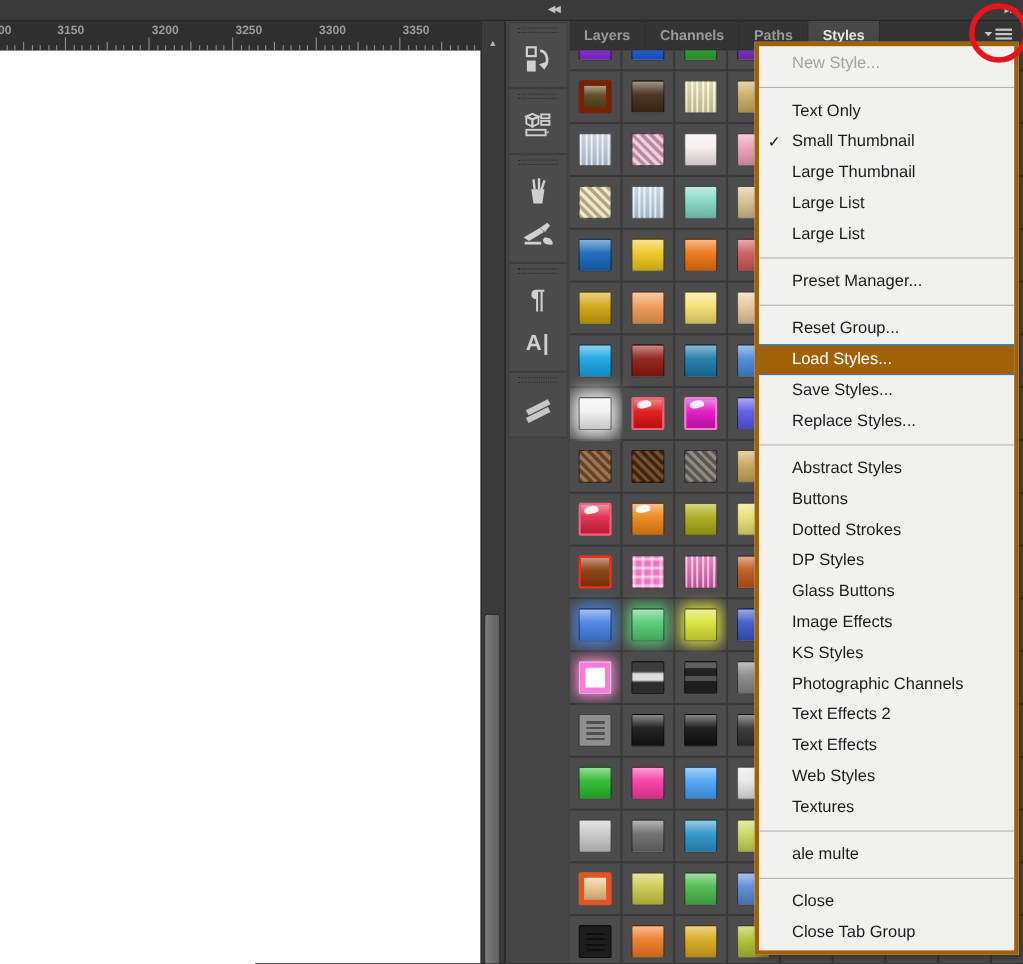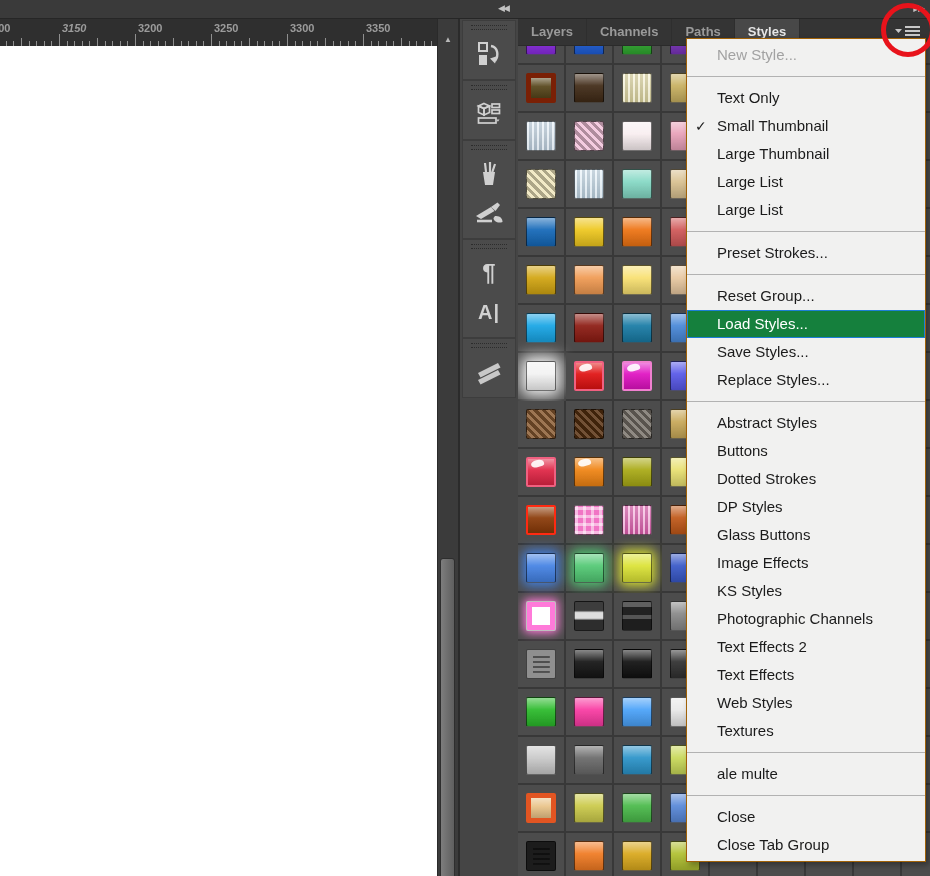--- a/index.html
+++ b/index.html
@@ -65,26 +65,26 @@
             repeating-linear-gradient(0deg,rgba(255,255,255,.5) 0 3px,transparent 3px 8px);}
   .fx-band{background-image:linear-gradient(180deg,rgba(255,255,255,.12) 0 30%,rgba(255,255,255,.85) 38% 58%,rgba(255,255,255,.05) 66%);}
   .fx-band2{background-image:linear-gradient(180deg,rgba(255,255,255,.25) 0 18%,rgba(0,0,0,.2) 18% 45%,rgba(255,255,255,.2) 45% 60%,rgba(0,0,0,.3) 60%);}
   .fx-text{background-image:repeating-linear-gradient(0deg,rgba(0,0,0,.45) 0 2px,transparent 2px 5px);
            background-size:60% 64%;background-repeat:no-repeat;background-position:center;}
   .fx-shine::after{content:"";position:absolute;top:1px;left:3px;width:13px;height:7px;background:rgba(255,255,255,.9);
                    border-radius:60% 70% 40% 55%;transform:rotate(-14deg);}
 
   
   .menu{position:absolute;left:686px;top:38px;width:240px;box-sizing:border-box;background:#f1f1f0;
-        border:1px solid #a16207;padding:2px 0;z-index:6;box-shadow:3px 3px 6px rgba(0,0,0,.35);}
+        border:4px solid #a16207;padding:2px 0;z-index:6;box-shadow:3px 3px 6px rgba(0,0,0,.35);}
   .mi{height:28px;line-height:28px;padding-left:30px;font-size:15px;color:#1b1b1b;position:relative;
       white-space:nowrap;cursor:pointer;}
   .mi .chk{position:absolute;left:8px;top:0;font-size:14px;color:#1b1b1b;}
   .mi.disabled{color:#a2a2a2;cursor:default;}
-  .mi.hl{background:#15803d;color:#fff;box-shadow:inset 0 0 0 1px #1d7fd7;}
+  .mi.hl{background:#a16207;color:#fff;box-shadow:inset 0 0 0 1px #1d7fd7;}
   .msep{height:1px;background:#b2b2b2;margin:7px 0;}
 
   
   .redcircle{position:absolute;left:881px;top:3px;width:54px;height:54px;border:5px solid #e8131b;
              border-radius:50%;box-sizing:border-box;z-index:9;pointer-events:none;}
 </style>
 </head>
 <body>
 
 <div id="page">
@@ -96,21 +96,21 @@
 
   <div class="ruler" id="ruler">
       <span class="rlabel" style="left: -14px;">3100</span>
       <div class="tick" style="left: 5.8px; height: 5px;"></div>
       <div class="tick" style="left: 13.4px; height: 5px;"></div>
       <div class="tick" style="left: 21px; height: 8px;"></div>
       <div class="tick" style="left: 28.6px; height: 5px;"></div>
       <div class="tick" style="left: 36.2px; height: 5px;"></div>
       <div class="tick" style="left: 43.8px; height: 5px;"></div>
       <div class="tick" style="left: 51.4px; height: 5px;"></div>
-      <span class="rlabel" style="left: 62px; font-style: italic;">3150</span>
+      <span class="rlabel" style="left: 52px;">3150</span>
       <div class="tick" style="left: 59px; height: 12px;"></div>
       <div class="tick" style="left: 66.6px; height: 5px;"></div>
       <div class="tick" style="left: 74.2px; height: 5px;"></div>
       <div class="tick" style="left: 81.8px; height: 5px;"></div>
       <div class="tick" style="left: 89.4px; height: 5px;"></div>
       <div class="tick" style="left: 97px; height: 8px;"></div>
       <div class="tick" style="left: 104.6px; height: 5px;"></div>
       <div class="tick" style="left: 112.2px; height: 5px;"></div>
       <div class="tick" style="left: 119.8px; height: 5px;"></div>
       <div class="tick" style="left: 127.4px; height: 5px;"></div>
@@ -599,21 +599,21 @@
 
   <div class="menu" id="menu">
       <div class="mi disabled"><span>New Style...</span></div>
       <div class="msep"></div>
       <div class="mi"><span>Text Only</span></div>
       <div class="mi"><span class="chk">✓</span><span>Small Thumbnail</span></div>
       <div class="mi"><span>Large Thumbnail</span></div>
       <div class="mi"><span>Large List</span></div>
       <div class="mi"><span>Large List</span></div>
       <div class="msep"></div>
-      <div class="mi"><span>Preset Strokes...</span></div>
+      <div class="mi"><span>Preset Manager...</span></div>
       <div class="msep"></div>
       <div class="mi"><span>Reset Group...</span></div>
       <div class="mi hl"><span>Load Styles...</span></div>
       <div class="mi"><span>Save Styles...</span></div>
       <div class="mi"><span>Replace Styles...</span></div>
       <div class="msep"></div>
       <div class="mi"><span>Abstract Styles</span></div>
       <div class="mi"><span>Buttons</span></div>
       <div class="mi"><span>Dotted Strokes</span></div>
       <div class="mi"><span>DP Styles</span></div>

